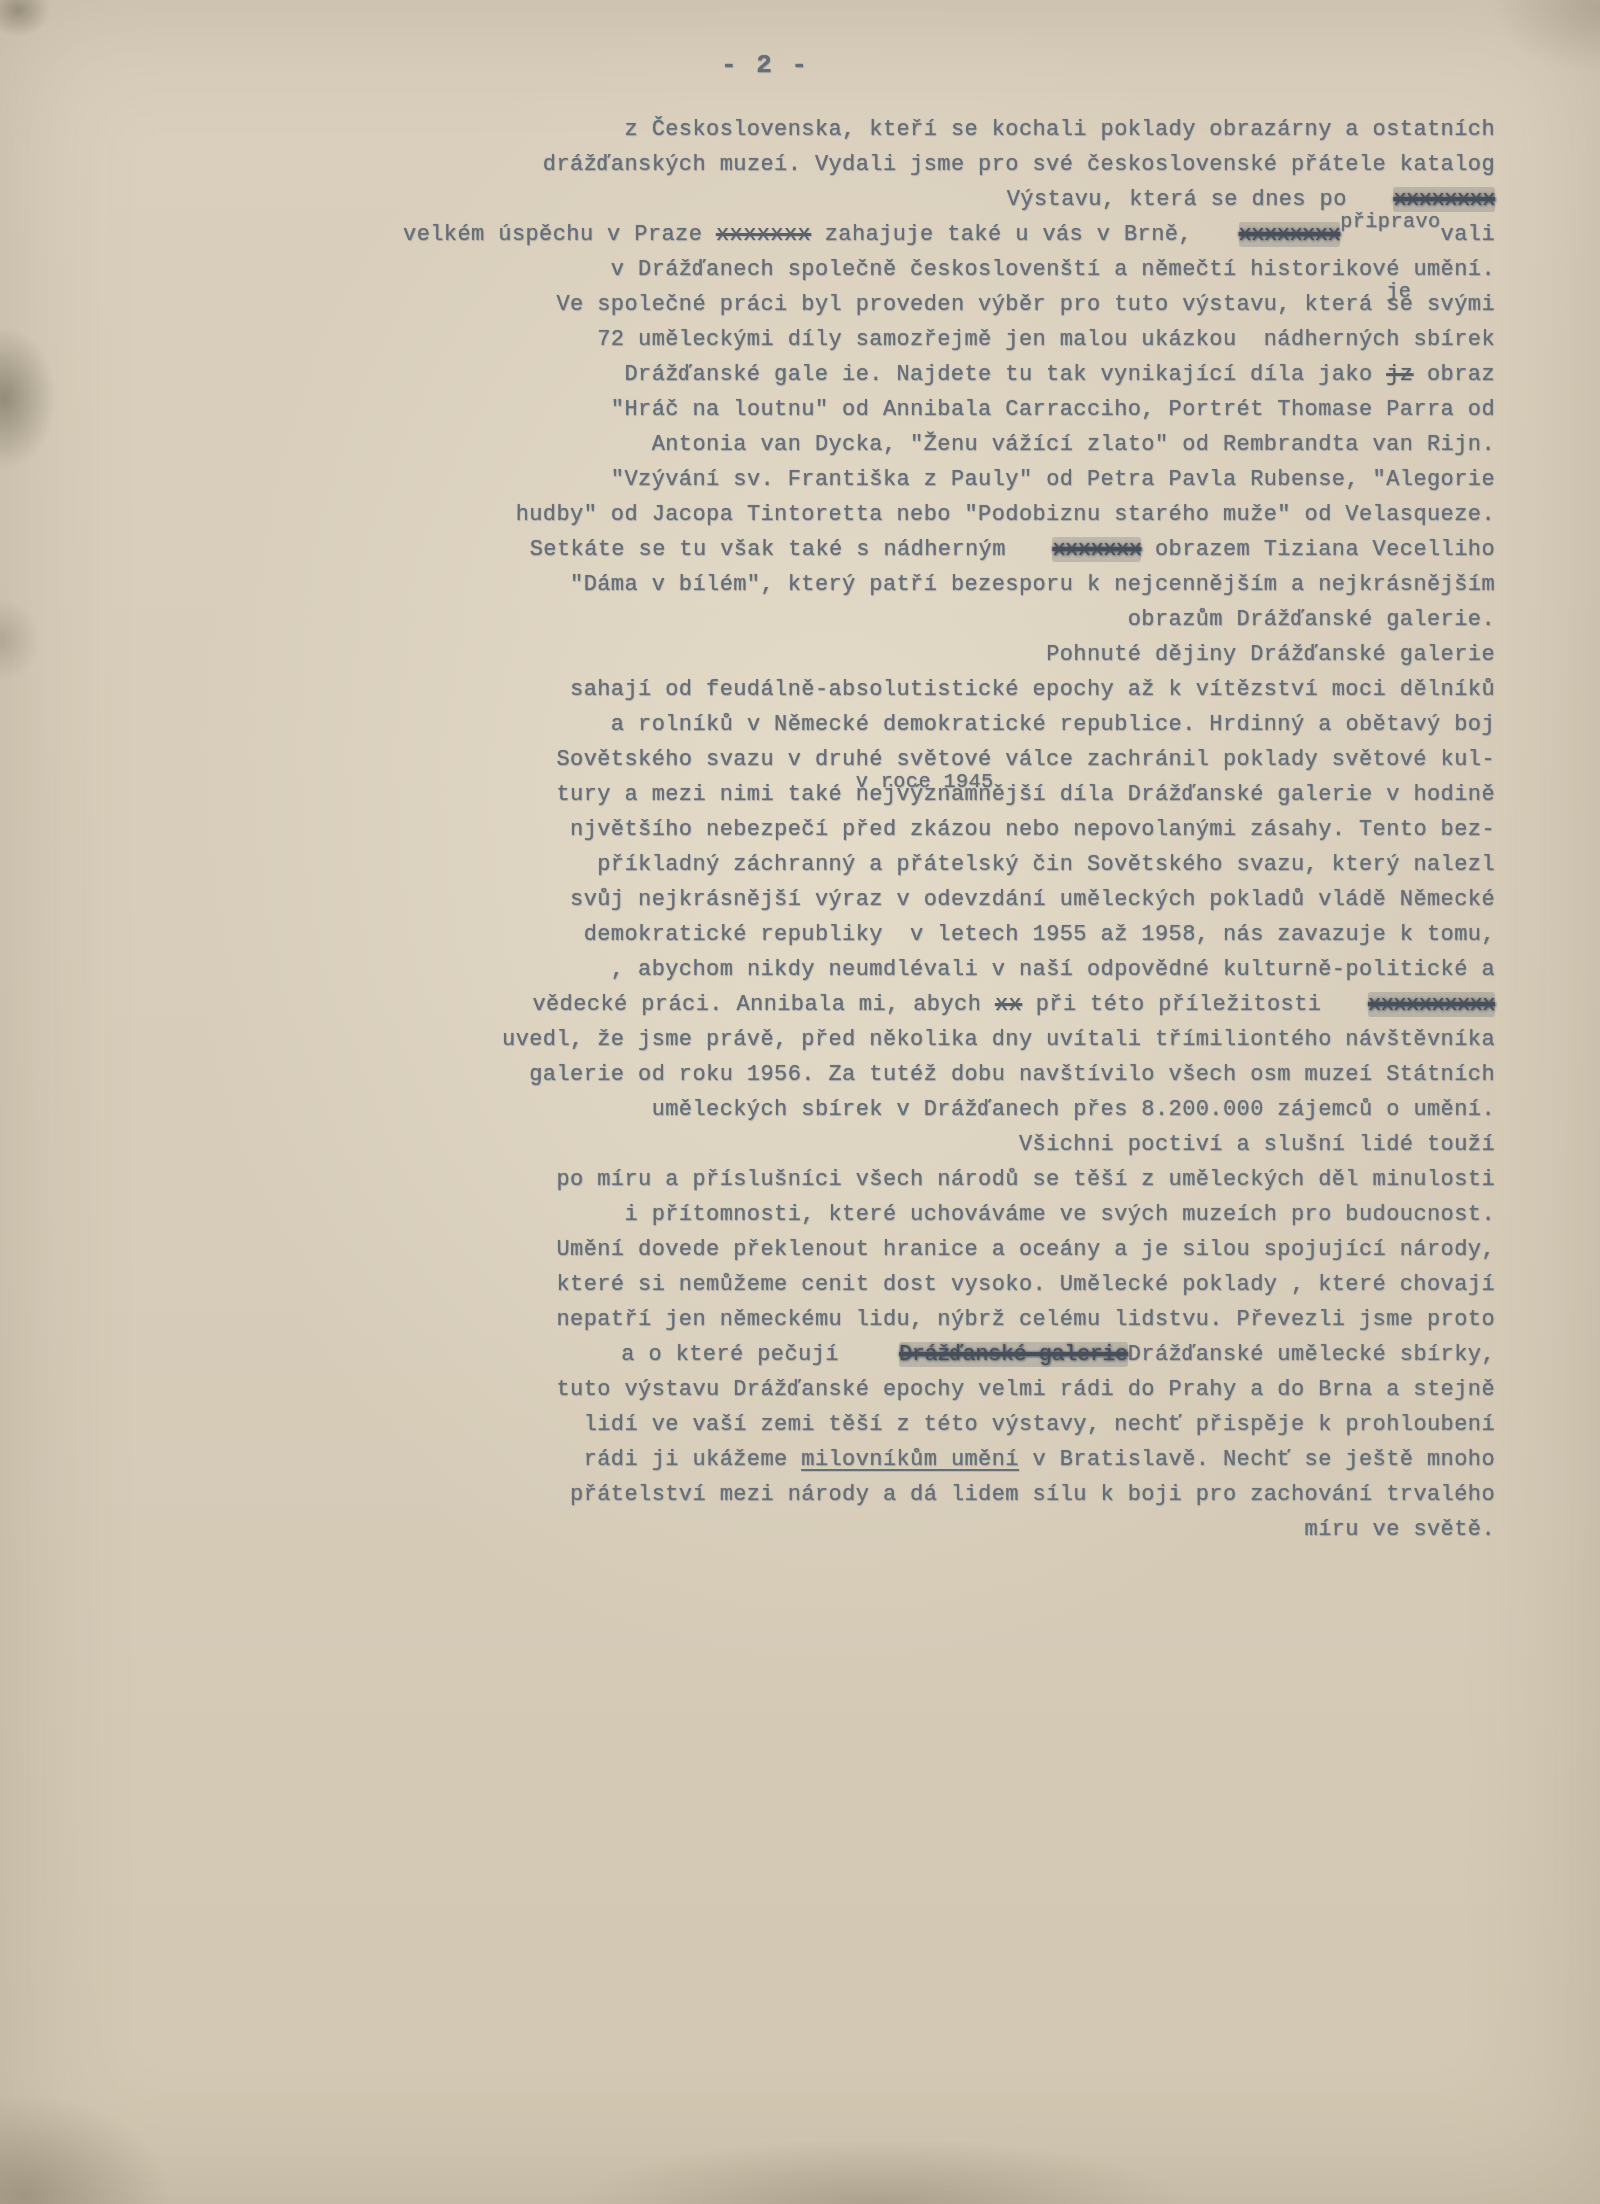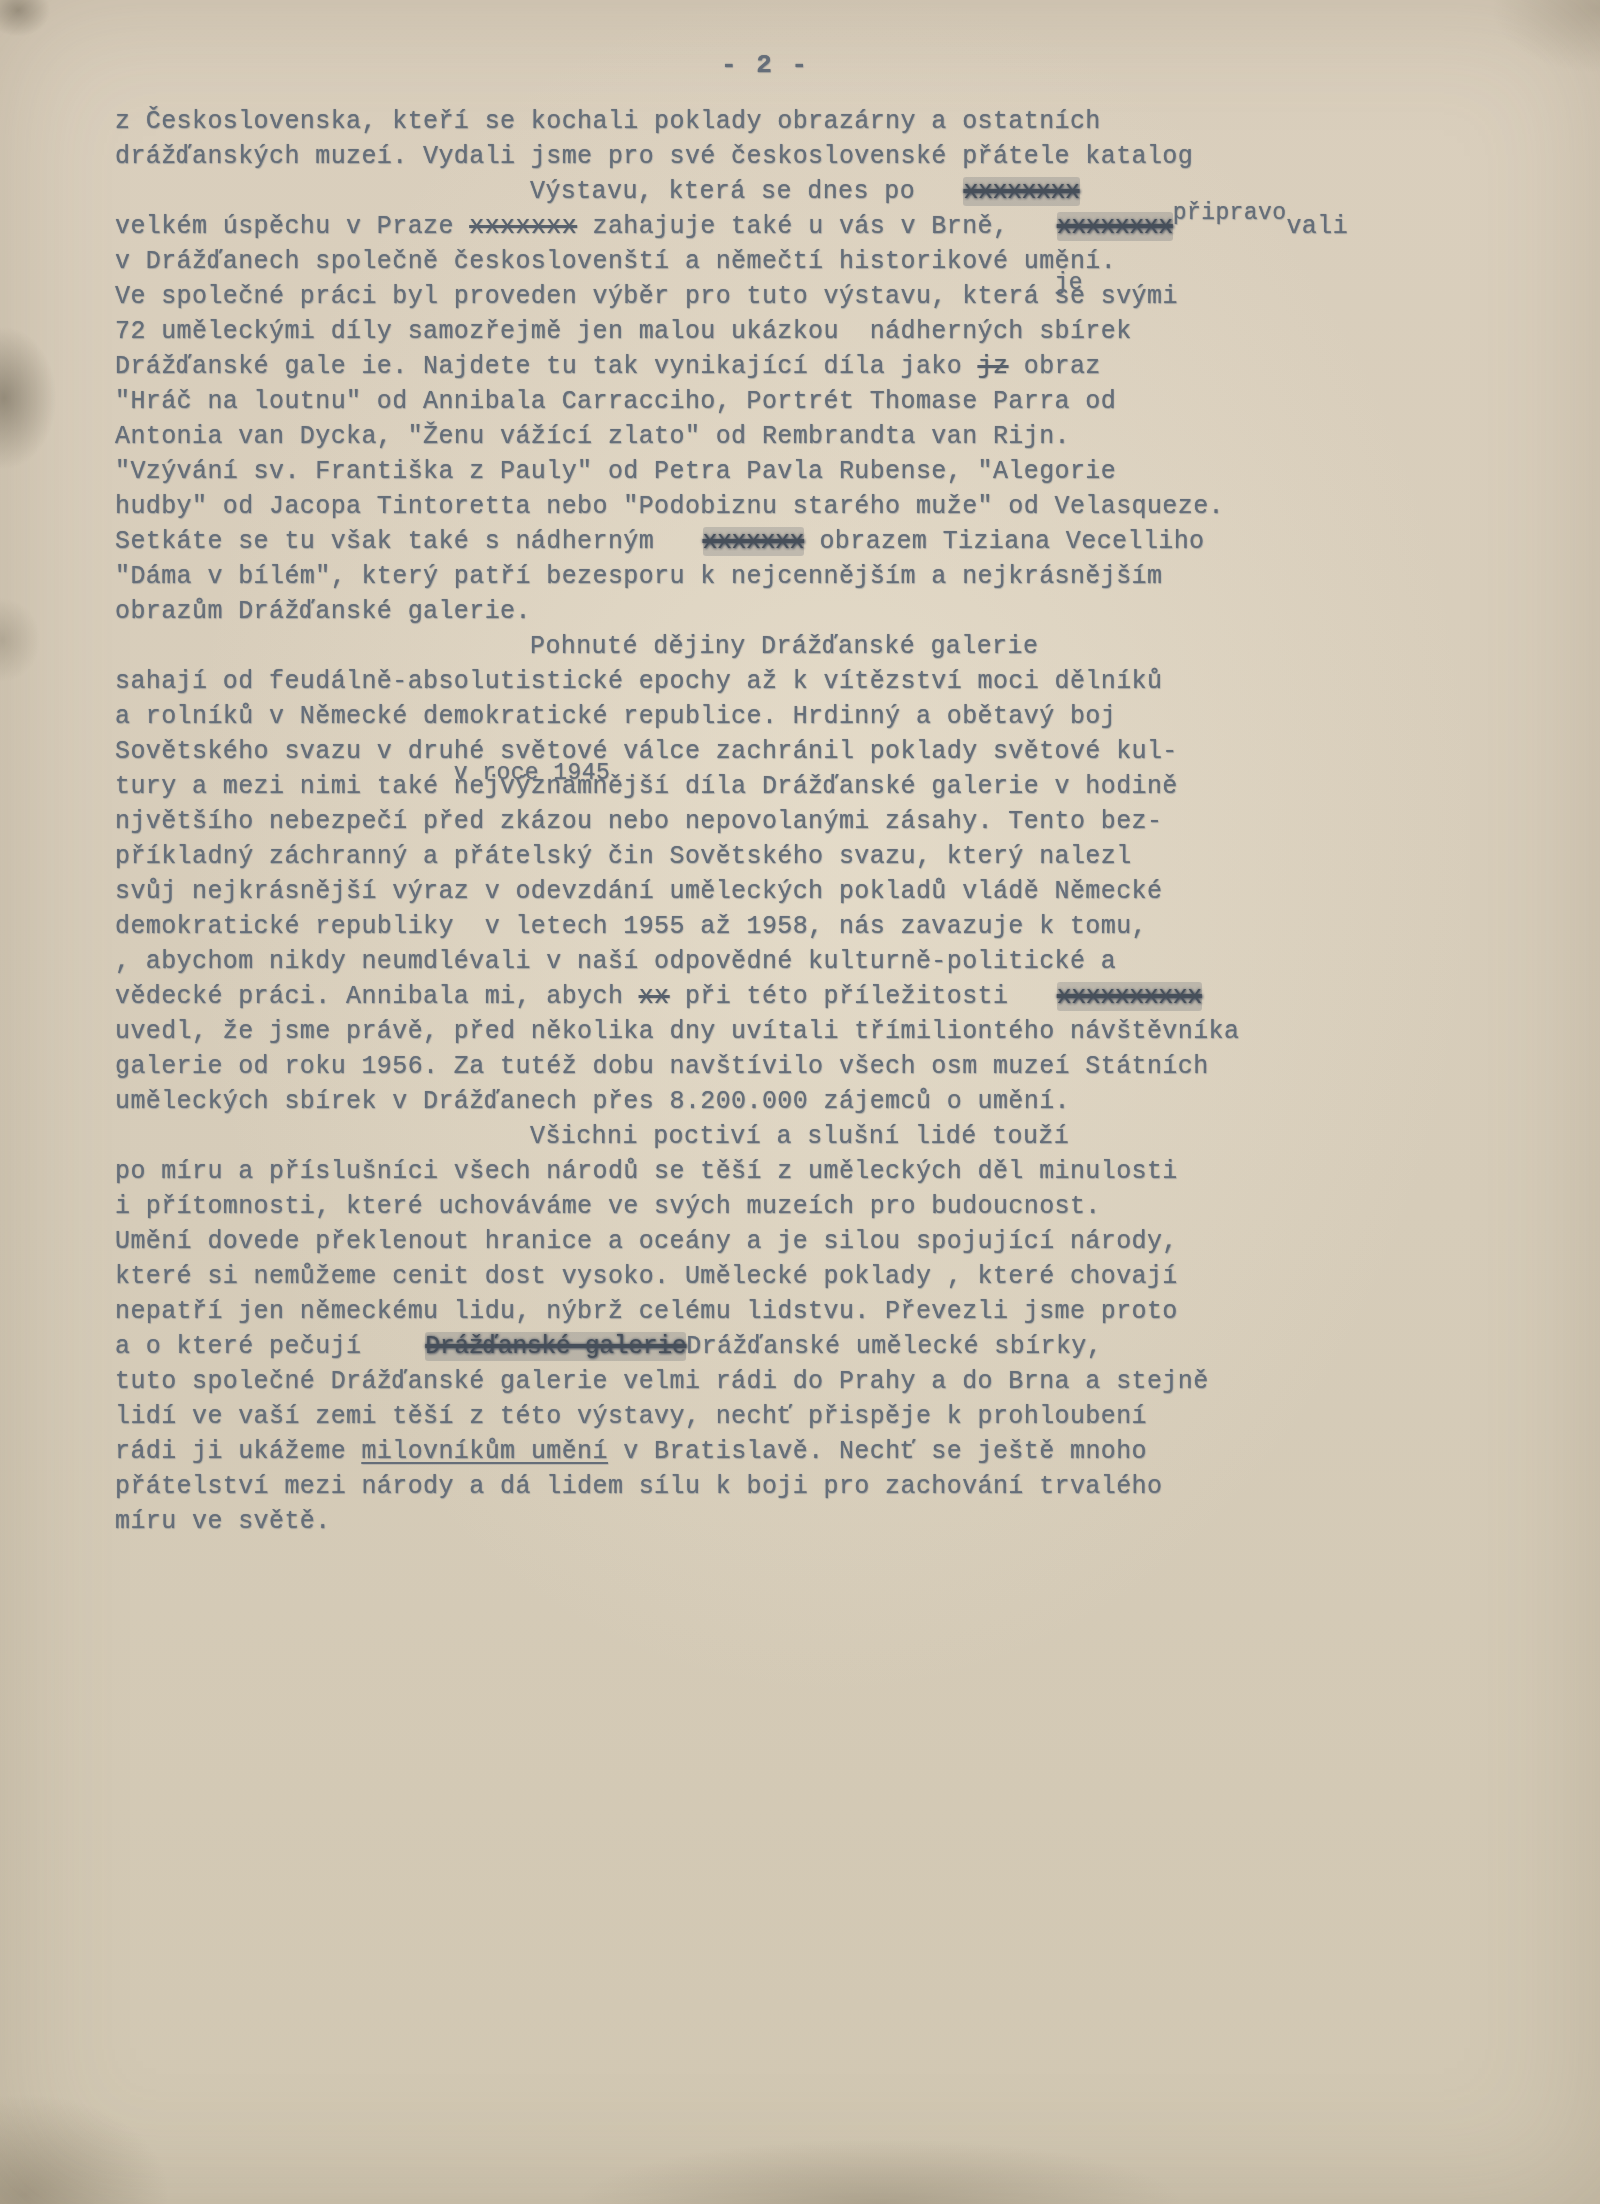--- a/index.html
+++ b/index.html
@@ -38,25 +38,26 @@
     left: 0;
     width: 1530px;
     text-align: center;
     font-size: 26px;
     letter-spacing: 2px;
     font-weight: bold;
   }
 
   .doc {
     position: absolute;
-    top: 104px;
+    top: 112px;
     left: 115px;
     width: 1380px;
-    font-size: 25px;
+    font-size: 22px;
     letter-spacing: 0.4px;
+    text-align: right;
   }
 
   .line {
     height: 35px;
     line-height: 35px;
     white-space: pre;
   }
 
   .line.indent { padding-left: 415px; }
 
@@ -137,19 +138,19 @@
       <div class="line"><span class="seg">uvedl, že jsme právě, před několika dny uvítali třímiliontého návštěvníka</span></div>
       <div class="line"><span class="seg">galerie od roku 1956. Za tutéž dobu navštívilo všech osm muzeí Státních</span></div>
       <div class="line"><span class="seg">uměleckých sbírek v Drážďanech přes 8.200.000 zájemců o umění.</span></div>
       <div class="line indent"><span class="seg">Všichni poctiví a slušní lidé touží</span></div>
       <div class="line"><span class="seg">po míru a příslušníci všech národů se těší z uměleckých děl minulosti</span></div>
       <div class="line"><span class="seg">i přítomnosti, které uchováváme ve svých muzeích pro budoucnost.</span></div>
       <div class="line"><span class="seg">Umění dovede překlenout hranice a oceány a je silou spojující národy,</span></div>
       <div class="line"><span class="seg">které si nemůžeme cenit dost vysoko. Umělecké poklady , které chovají</span></div>
       <div class="line"><span class="seg">nepatří jen německému lidu, nýbrž celému lidstvu. Převezli jsme proto</span></div>
       <div class="line"><span class="seg">a o které pečují  </span><span class="seg blot">Drážďanské galerie</span><span class="seg">Drážďanské umělecké sbírky,</span></div>
-      <div class="line"><span class="seg">tuto společné Drážďanské galerie velmi rádi do Prahy a do Brna a stejně</span></div>
+      <div class="line"><span class="seg">tuto výstavu Drážďanské epochy velmi rádi do Prahy a do Brna a stejně</span></div>
       <div class="line"><span class="seg">lidí ve vaší zemi těší z této výstavy, nechť přispěje k prohloubení</span></div>
       <div class="line"><span class="seg">rádi ji ukážeme </span><span class="seg under">milovníkům umění</span><span class="seg"> v Bratislavě. Nechť se ještě mnoho</span></div>
       <div class="line"><span class="seg">přátelství mezi národy a dá lidem sílu k boji pro zachování trvalého</span></div>
       <div class="line"><span class="seg">míru ve světě.</span></div>
     </div>
 </div>
 
 </body></html>

